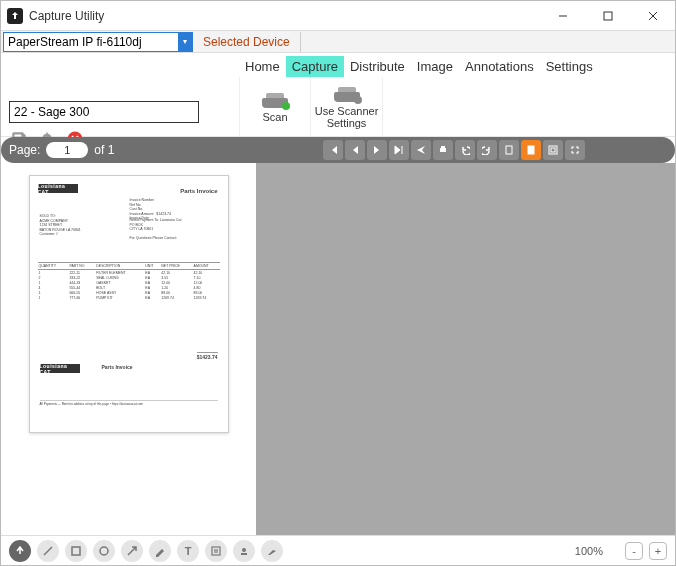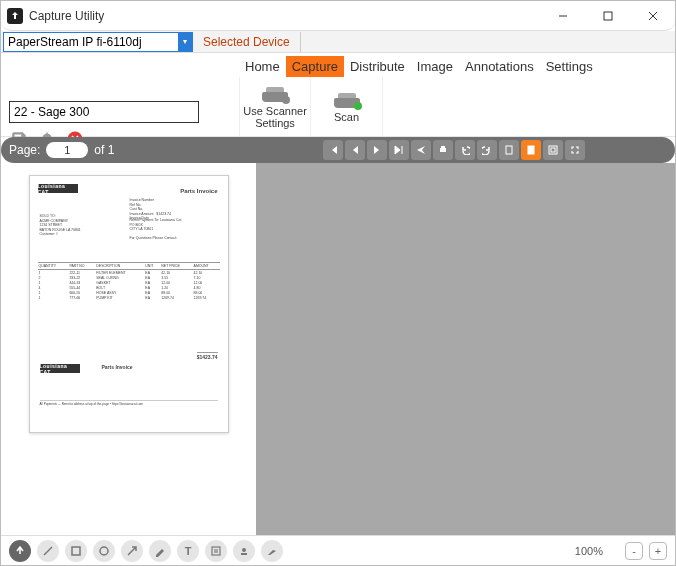--- a/index.html
+++ b/index.html
@@ -1,36 +1,36 @@
 <!DOCTYPE html>
 <html><head>
 <meta charset="utf-8">
 <style>
   * { box-sizing: border-box; margin: 0; padding: 0; font-family: "Segoe UI", Arial, sans-serif; }
   html, body { width: 676px; height: 566px; overflow: hidden; background: #fff; }
   .window { width: 676px; height: 566px; border: 1px solid #bbb; display: flex; flex-direction: column; background: #fff; }
 
   
-  .titlebar { height: 30px; display: flex; align-items: center; border-bottom: 1px solid #ddd; border-radius: 10px; }
+  .titlebar { height: 30px; display: flex; align-items: center; border-bottom: 1px solid #ddd; }
   .titlebar .app-icon { width: 16px; height: 16px; margin: 0 6px; background: #222; border-radius: 3px; display: flex; align-items: center; justify-content: center; }
   .titlebar .app-icon svg { width: 10px; height: 10px; }
   .titlebar .title { font-size: 12px; color: #333; flex: 0 0 auto; }
   .titlebar .spacer { flex: 1; }
   .winbtn { width: 45px; height: 30px; display: flex; align-items: center; justify-content: center; font-size: 12px; color: #333; }
 
   
   .device-row { height: 22px; display: flex; align-items: center; background: #f3f3f3; border-bottom: 1px solid #ddd; }
   .device-select { height: 20px; width: 190px; margin-left: 2px; border: 1px solid #2a7bd6; font-size: 12px; padding: 0 4px; background: #fff; display: flex; align-items: center; justify-content: space-between; }
   .device-select .dd { width: 14px; height: 18px; background: #2a7bd6; display: flex; align-items: center; justify-content: center; color: #fff; font-size: 8px; margin-right: -4px; }
   .device-label { font-size: 12px; color: #c2410c; padding: 0 10px; border-right: 1px solid #ccc; height: 20px; display: flex; align-items: center; }
 
   
   .tabs-row { height: 24px; display: flex; align-items: flex-end; padding-left: 238px; font-size: 13px; color: #333; }
   .tab { padding: 3px 6px; cursor: default; }
-  .tab.active { background: #f97316; }
+  .tab.active { background: #5eead4; }
 
   
   .ribbon { height: 60px; display: flex; padding-left: 238px; border-bottom: 1px solid #e5e5e5; }
   .ribbon-btn { width: 72px; display: flex; flex-direction: column; align-items: center; justify-content: center; font-size: 11px; color: #333; border-right: 1px solid #eee; gap: 3px; }
   .ribbon-btn:first-child { border-left: 1px solid #eee; }
   .ribbon-btn .ricon { width: 28px; height: 18px; position: relative; }
   .scanner-shape { width: 26px; height: 10px; background: #888; border-radius: 2px 2px 4px 4px; position: absolute; bottom: 0; left: 1px; }
   .scanner-shape::before { content: ""; position: absolute; top: -5px; left: 4px; width: 18px; height: 5px; background: #aaa; border-radius: 2px 2px 0 0; }
   .scanner-dot { position: absolute; width: 8px; height: 8px; border-radius: 50%; bottom: -2px; right: -1px; }
   .scanner-dot.green { background: #3db73d; }
@@ -132,31 +132,31 @@
       <div class="tab">Distribute</div>
       <div class="tab">Image</div>
       <div class="tab">Annotations</div>
       <div class="tab">Settings</div>
     </div>
 
     <div class="ribbon">
       <div class="ribbon-btn">
         <div class="ricon">
           <div class="scanner-shape"></div>
-            <div class="scanner-dot gear"></div>
-        </div>
-        <span>Use Scanner</span>
-        <span style="margin-top:-3px;">Settings</span>
+            <div class="scanner-dot green"></div>
+        </div>
+        <span>Scan</span>
       </div>
       <div class="ribbon-btn">
         <div class="ricon">
           <div class="scanner-shape"></div>
-            <div class="scanner-dot green"></div>
-        </div>
-        <span>Scan</span>
+            <div class="scanner-dot gear"></div>
+        </div>
+        <span>Use Scanner</span>
+        <span style="margin-top:-3px;">Settings</span>
       </div>
     </div>
 
     <div class="left-area" style="top:48px;">
       <input class="job-input" value="22 - Sage 300" style="">
       <div class="left-icons">
         <div class="licon">
           <svg width="18" height="18" viewBox="0 0 24 24" fill="currentColor">
               <path d="M17 3H5a2 2 0 0 0-2 2v14a2 2 0 0 0 2 2h14a2 2 0 0 0 2-2V7l-4-4zM12 19a3 3 0 1 1 0-6 3 3 0 0 1 0 6zm3-10H6V6h9v3z"></path>
             </svg>

